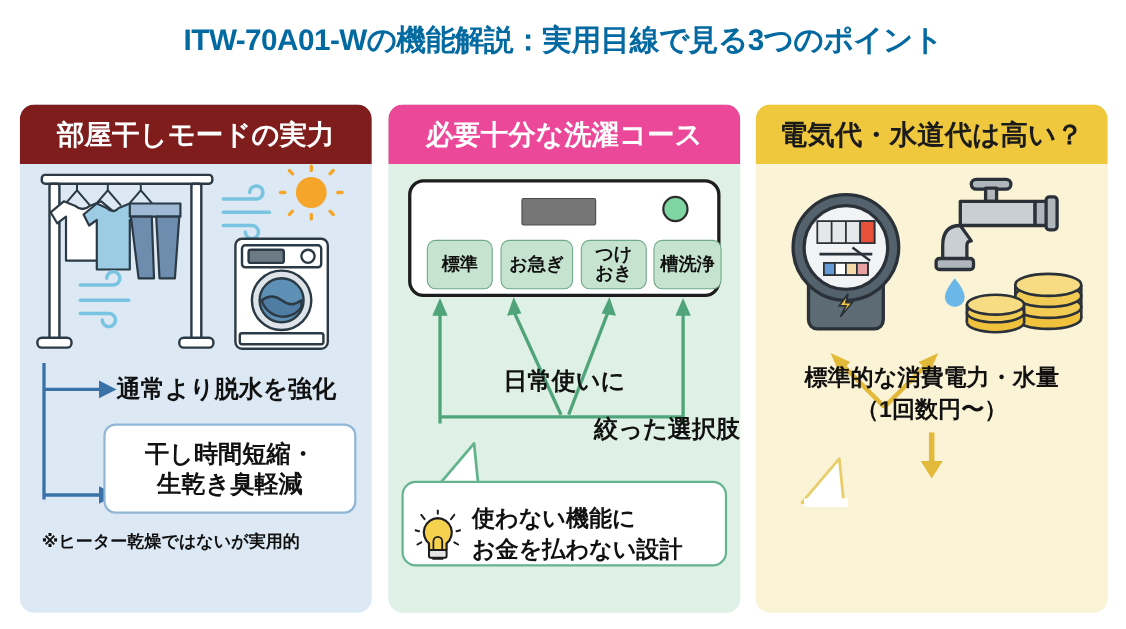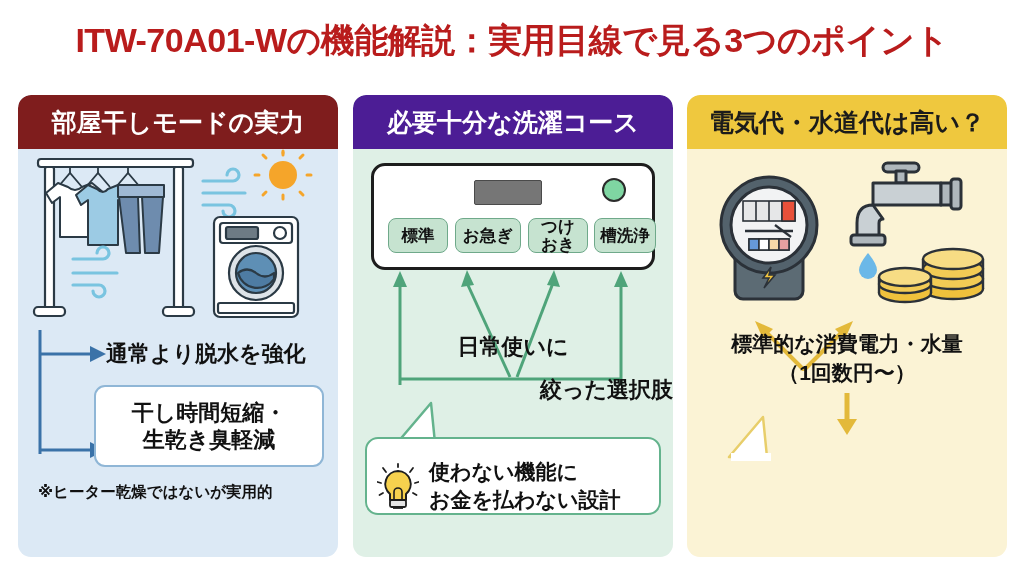--- a/index.html
+++ b/index.html
@@ -8,42 +8,42 @@
     background: #ffffff;
     font-family: "Liberation Sans", "DejaVu Sans", sans-serif;
     overflow: hidden;
   }
   #root { position: relative; width: 1024px; height: 572px; background:#fff; }
 
   
   .title {
     position: absolute; left: 0; top: 18px; width: 1024px;
     text-align: center;
-    font-size: 34px; font-weight: 700; color: #b91c1c;
+    font-size: 27px; font-weight: 700; color: #0369a1;
     letter-spacing: -0.5px;
     white-space: nowrap;
   }
 
   
   .panel {
     position: absolute; top: 95px; height: 462px;
     border-radius: 13px; overflow: hidden;
   }
   .panel-head {
     height: 54px; width: 100%;
     display: flex; align-items: center; justify-content: center;
     font-size: 25px; font-weight: 700; letter-spacing: 0px;
     border-radius: 13px 13px 0 0;
   }
   .panel-body { position: relative; width: 100%; height: 408px; }
 
   #panel1 { left: 18px;  width: 320px; background: #DCE9F5; }
   #panel1 .panel-head { background: #7f1d1d; color: #ffffff; }
   #panel2 { left: 353px; width: 320px; background: #DFF0E6; }
-  #panel2 .panel-head { background: #4c1d95; color: #ffffff; }
+  #panel2 .panel-head { background: #ec4899; color: #ffffff; }
   #panel3 { left: 687px; width: 320px; background: #FBF3D5; }
   #panel3 .panel-head { background: #EFC83E; color: #1b1b1b; }
 
   
   .ptext {
     position: absolute; text-align: center; color: #111;
     font-weight: 700; line-height: 1.25; white-space: nowrap;
   }
 
   
@@ -62,21 +62,21 @@
   }
   .display {
     position: absolute; left: 100px; top: 14px; width: 68px; height: 25px;
     background: #767676; border: 1px solid #4a4a4a; border-radius: 2px;
   }
   .led {
     position: absolute; left: 228px; top: 12px; width: 24px; height: 24px;
     background: #7FD6A2; border: 2px solid #2b2b2b; border-radius: 50%;
   }
   .cbtn {
-    position: absolute; top: 52px; height: 35px;
+    position: absolute; top: 52px; height: 45px;
     background: #C6E3D0; border: 1.5px solid #6FA98A; border-radius: 8px;
     display: flex; align-items: center; justify-content: center;
     font-size: 16.5px; font-weight: 700; color: #111; line-height: 1.05; text-align: center;
   }
 
   
   .bubble {
     position: absolute; background: #ffffff; border-radius: 13px;
     display: flex; align-items: center; gap: 10px;
     padding: 0 10px;

